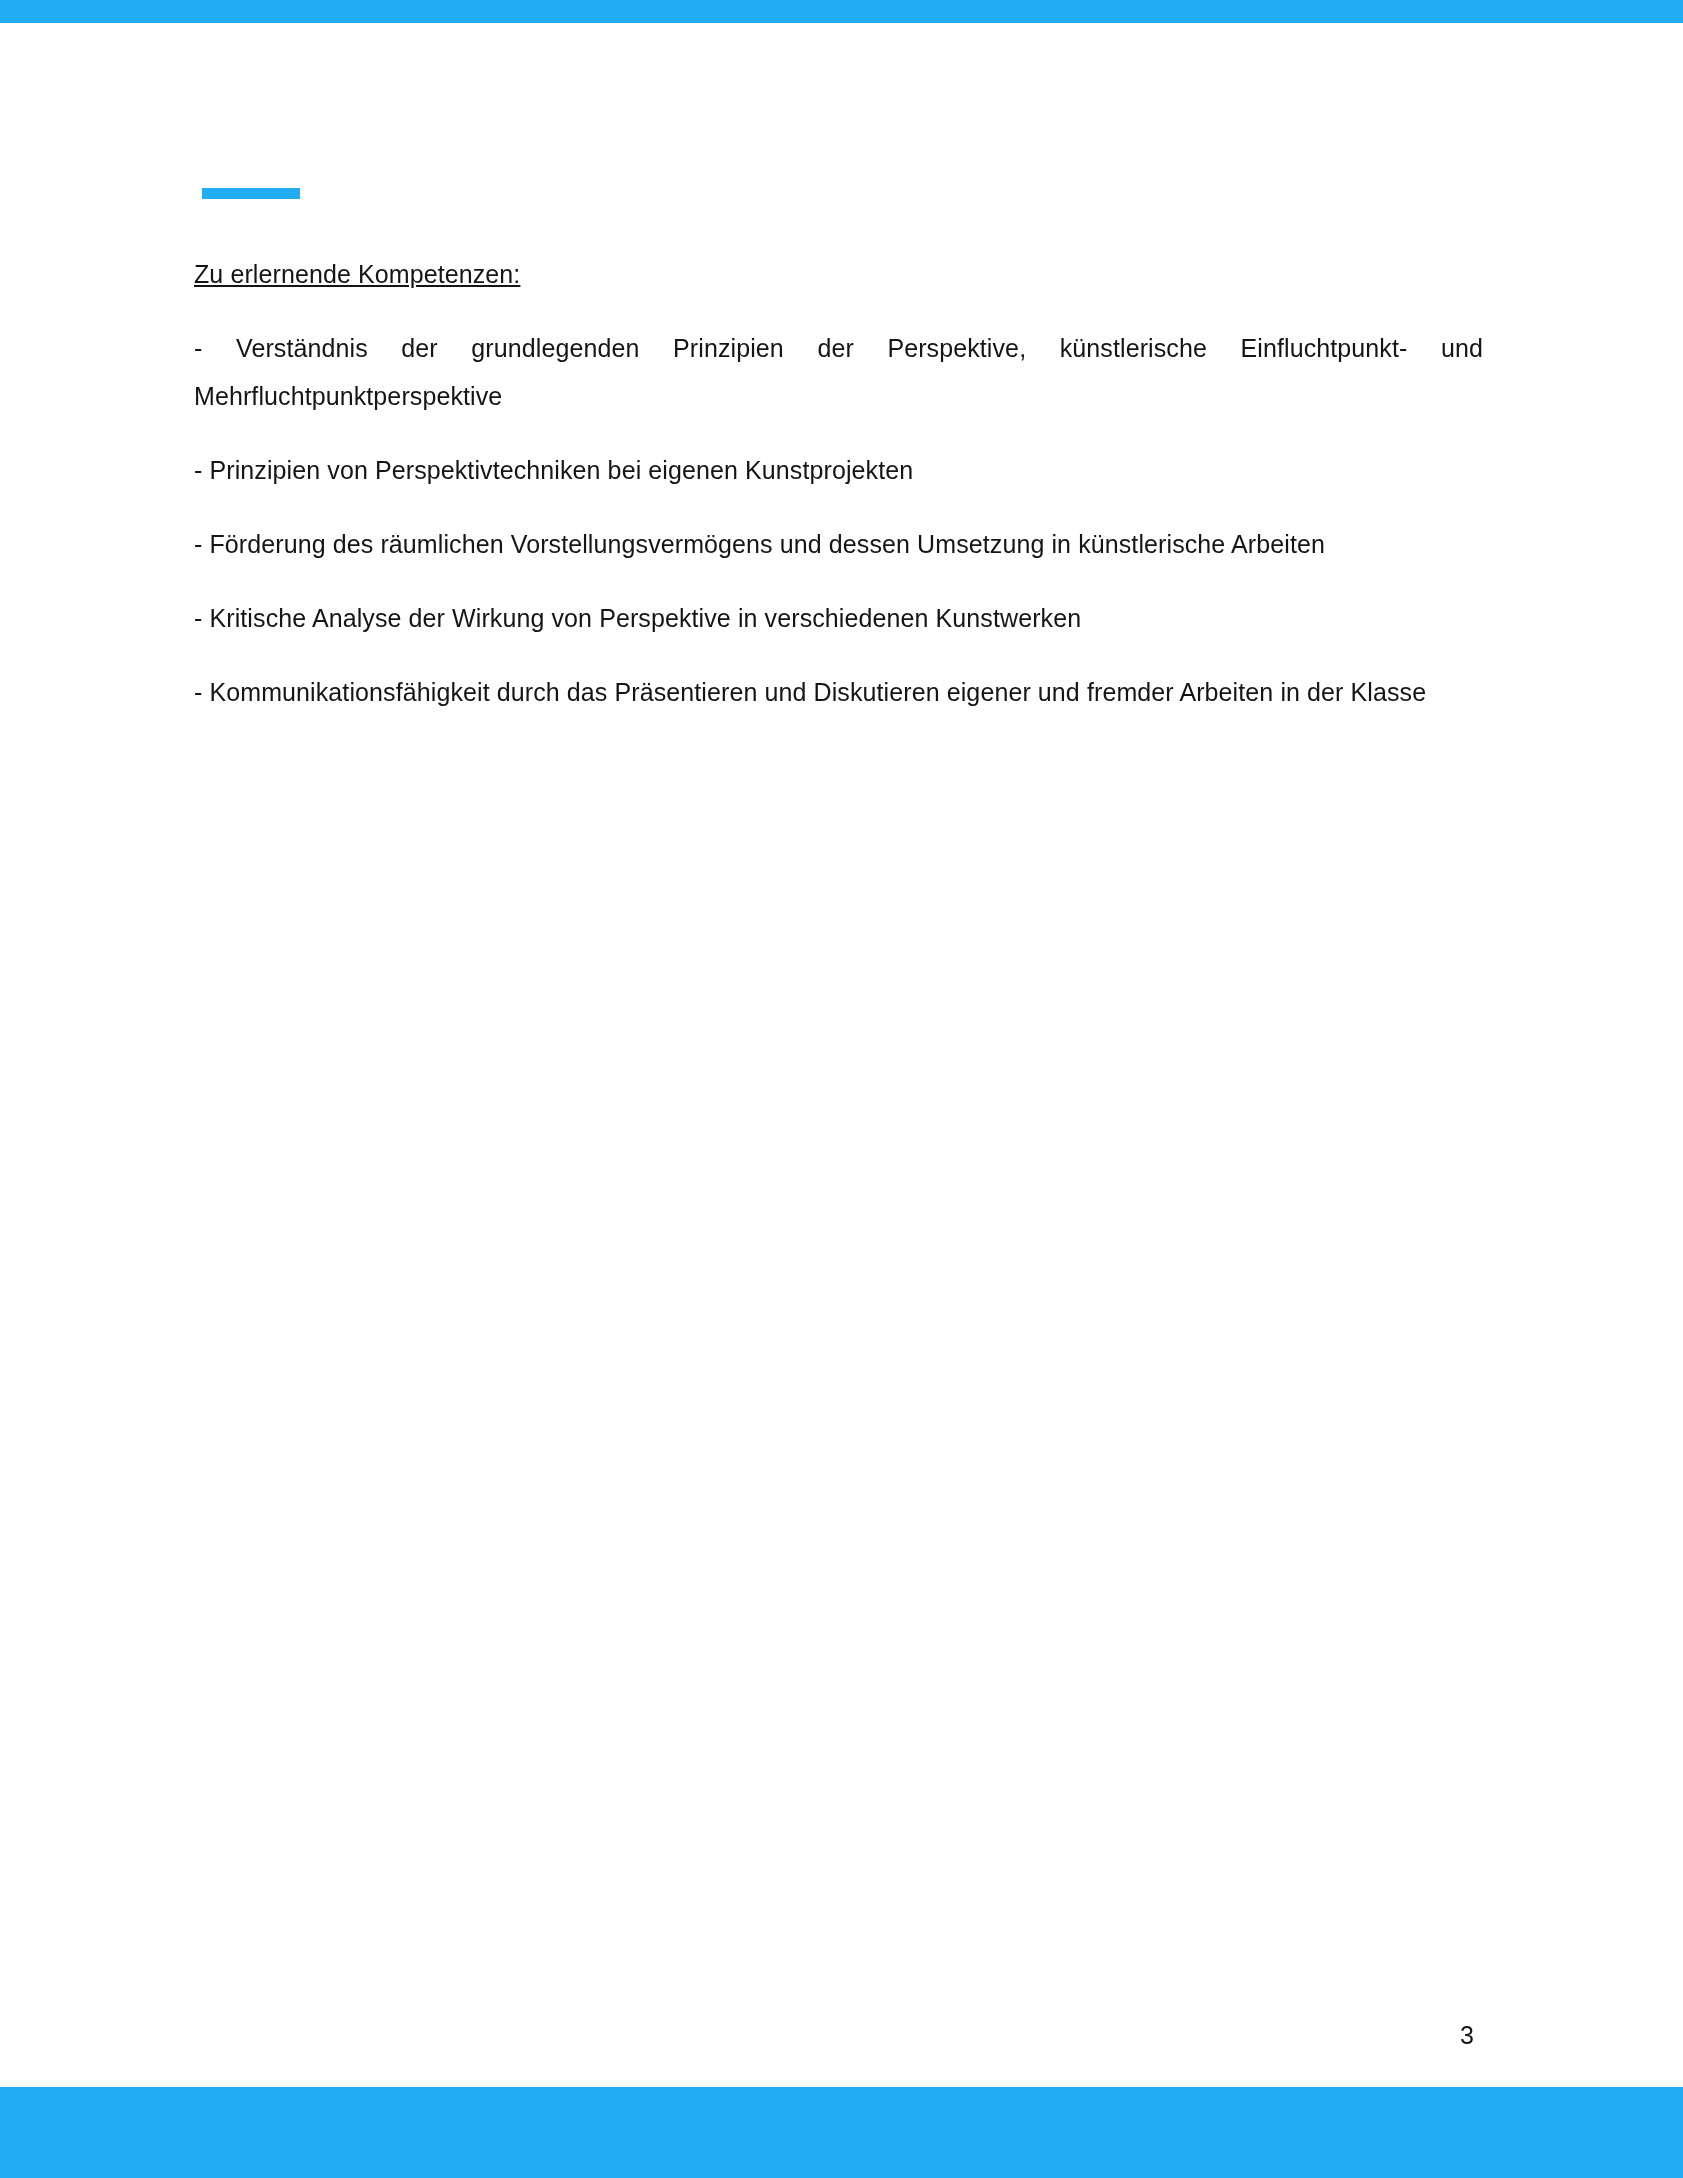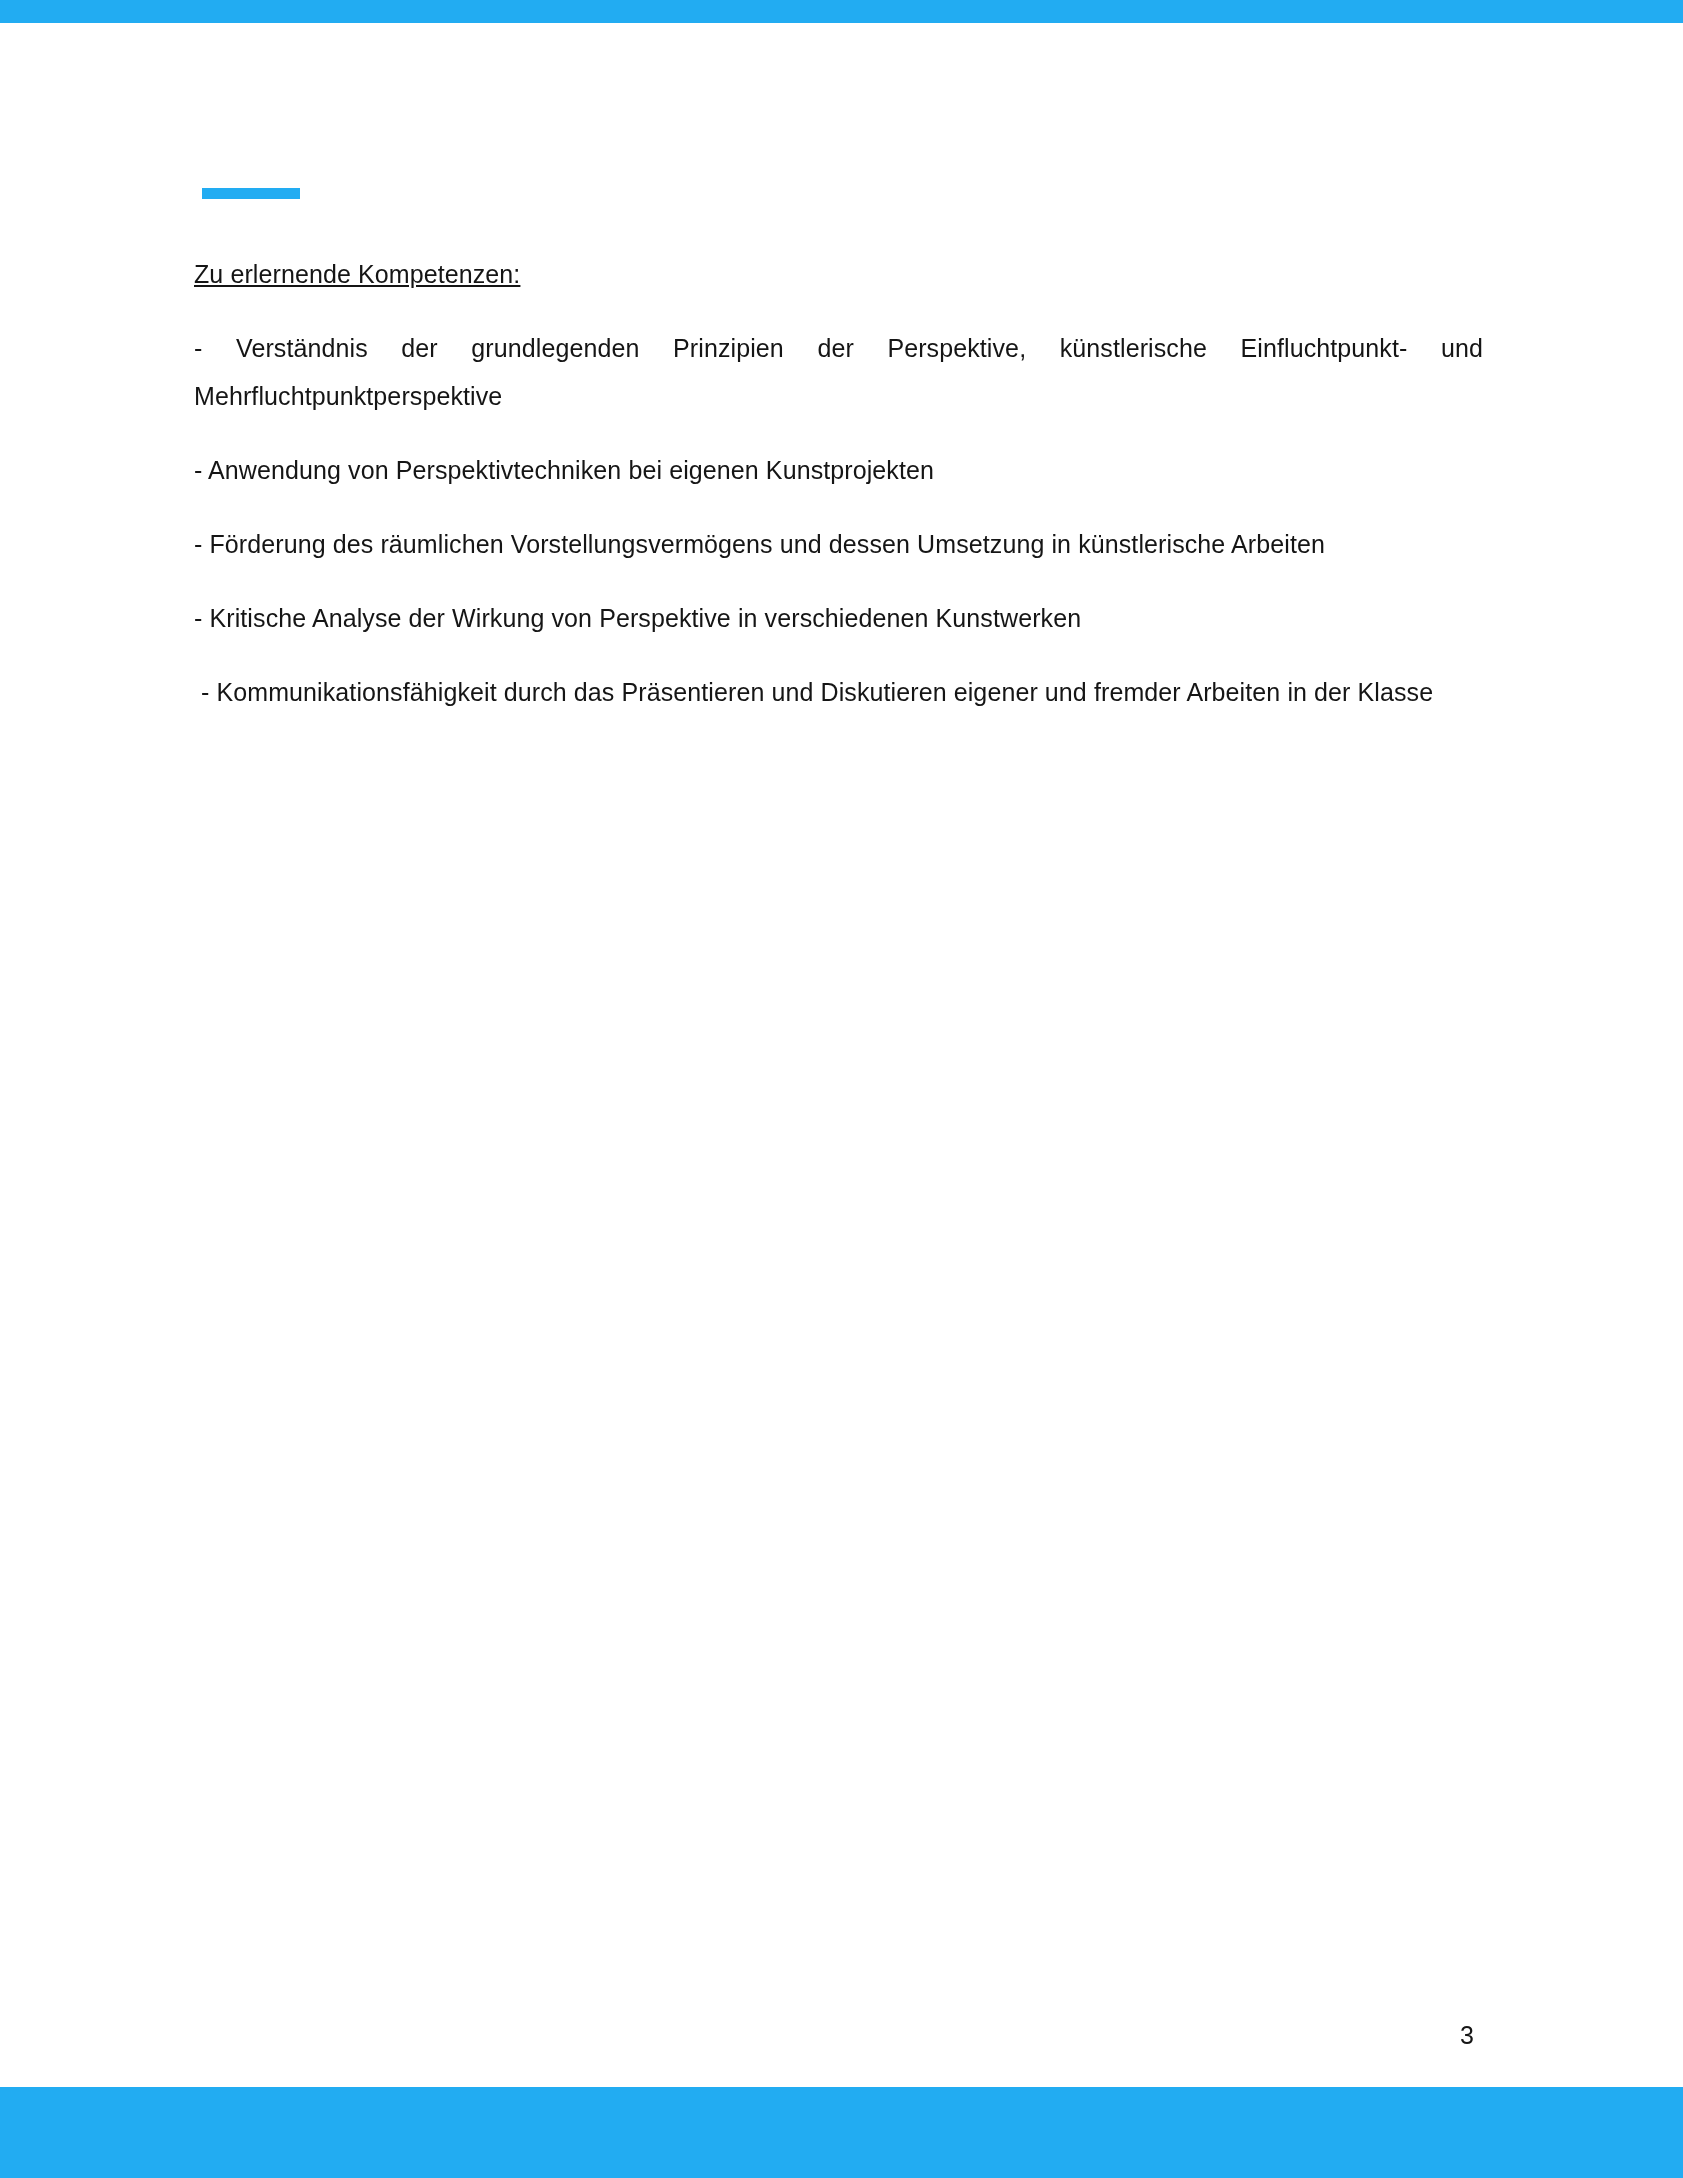--- a/index.html
+++ b/index.html
@@ -72,21 +72,20 @@
     font-size: 25px;
     line-height: 48px;
     color: #151515;
     text-align: justify;
     text-justify: inter-word;
     margin: 0 0 26px 0;
     letter-spacing: 0.1px;
   }
   .para:last-child {
     margin-bottom: 0;
-    margin-left: 7px;
   }
   
   .para.single {
     text-align: left;
   }
 
   .page-number {
     position: absolute;
     left: 1460px;
     top: 2019px;
@@ -107,21 +106,21 @@
   <div class="accent-dash"></div>
 
   <div class="content">
 
     <p class="lead">Zu erlernende Kompetenzen:</p>
 
     <p class="para">-  Verständnis der grundlegenden Prinzipien der Perspektive, künstlerische Einfluchtpunkt- und Mehrfluchtpunktperspektive</p>
 
 
 
-    <p class="para single">- Anwendung von Perspektivtechniken bei eigenen Kunstprojekten</p>
+    <p class="para single">- Prinzipien von Perspektivtechniken bei eigenen Kunstprojekten</p>
 
     <p class="para">- Förderung des räumlichen Vorstellungsvermögens und dessen Umsetzung in künstlerische Arbeiten</p>
 
     <p class="para single">- Kritische Analyse der Wirkung von Perspektive in verschiedenen Kunstwerken</p>
 
     <p class="para">- Kommunikationsfähigkeit durch das Präsentieren und Diskutieren eigener und fremder Arbeiten in der Klasse</p>
 
   </div>
 
   <div class="page-number">3</div>

